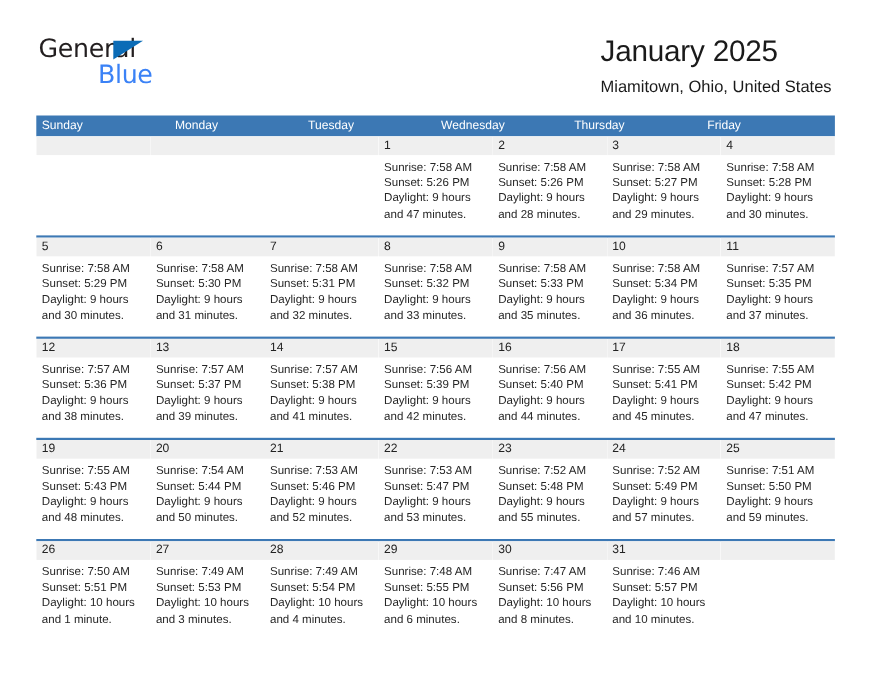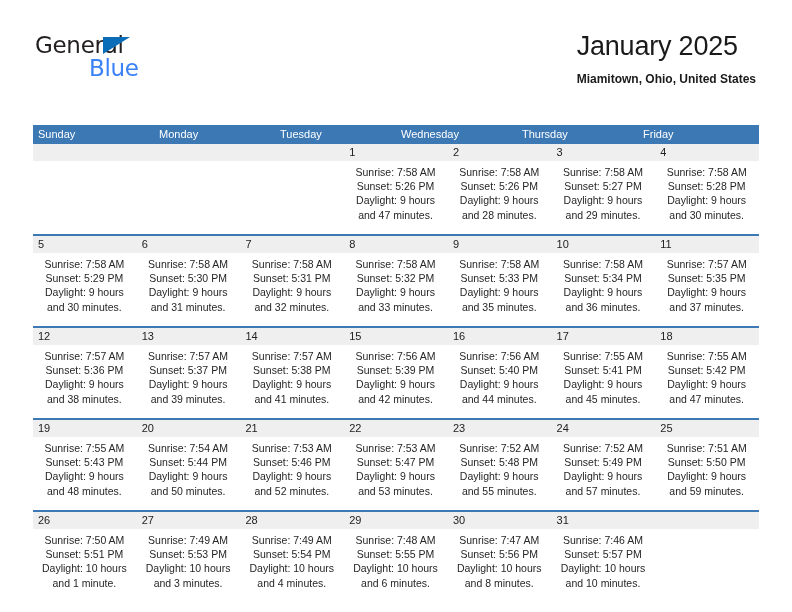--- a/index.html
+++ b/index.html
@@ -74,33 +74,32 @@
   }
   .cal-title {
     font-size: 27px;
     font-weight: 400;
     color: #1a1a1a;
     letter-spacing: -0.2px;
     line-height: 32px;
   }
   .cal-subtitle {
     margin-top: 9px;
-    font-size: 12px;
-    font-weight: 700;
+    font-size: 15px;
+    font-weight: 400;
     color: #1a1a1a;
     line-height: 17px;
   }
 
   
   .calendar {
     position: absolute;
     left: 33px;
     top: 105px;
     width: 726px;
-    margin-top: 20px;
   }
   .weekday-row {
     display: flex;
     background: #3c78b4;
     height: 19px;
   }
   .weekday {
     flex: 1 1 0;
     color: #ffffff;
     font-size: 11px;
@@ -134,21 +133,20 @@
     font-size: 11px;
     line-height: 17px;
     color: #222222;
   }
   .daycell.empty .daynum-band {
     background: #efefef;
   }
   .cell-lines {
     padding: 4px 6px 0 5px;
     box-sizing: border-box;
-    text-align: center;
   }
   .cell-line {
     font-size: 10.5px;
     line-height: 14.2px;
     color: #262626;
     white-space: nowrap;
   }
 </style>
 </head>
 <body>

